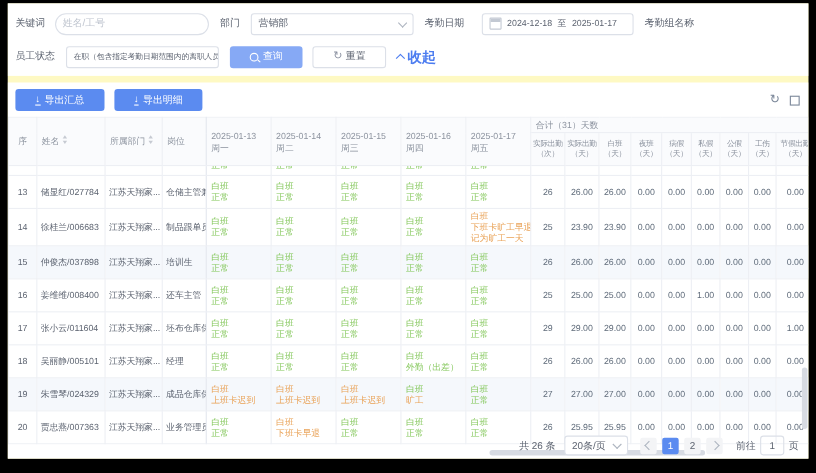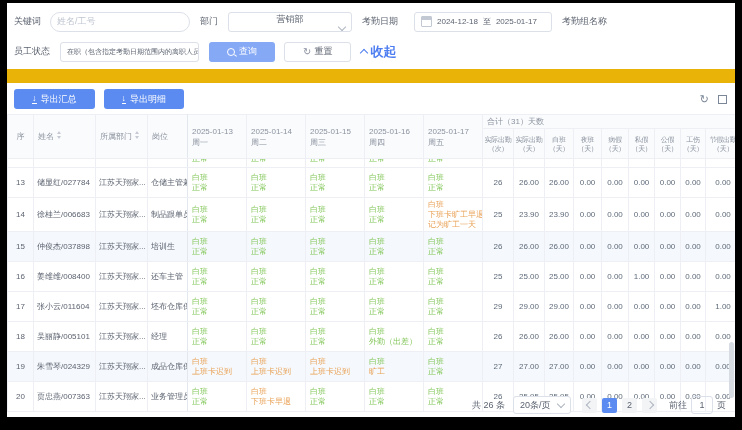--- a/index.html
+++ b/index.html
@@ -1,19 +1,19 @@
 <!DOCTYPE html>
 <html><head>
 <meta charset="utf-8">
 <style>
   html,body{margin:0;padding:0;}
   body{width:742px;height:430px;position:relative;background:#000;overflow:hidden;
        font-family:"Liberation Sans","DejaVu Sans",sans-serif;}
-  .screen{position:absolute;left:7px;top:3px;width:728px;height:414px;background:#eab308;
-          display:flex;flex-direction:column;overflow:hidden;gap:8px;}
+  .screen{position:absolute;left:7px;top:3px;width:728px;height:414px;background:#fef9c3;
+          display:flex;flex-direction:column;overflow:hidden;}
   
   .filter-card{background:#fff;padding:8px 8px 7px 7px;flex:0 0 auto;}
   .f-row{display:flex;align-items:center;height:21px;}
   .f-row + .f-row{margin-top:9px;}
   .f-label{font-size:9px;color:#5c6370;white-space:nowrap;margin-right:6px;flex:0 0 auto;}
   .box{height:20px;border:1px solid #dce0e8;border-radius:3px;background:#fff;display:flex;
        align-items:center;font-size:9px;color:#5c6370;padding:0 6px;box-sizing:border-box;
        white-space:nowrap;overflow:hidden;}
   .ph{color:#bfc5cf;}
   .chev{width:5px;height:5px;border-right:1px solid #aeb5c0;border-bottom:1px solid #aeb5c0;
@@ -95,21 +95,21 @@
 
 <div class="screen">
 
   <div class="filter-card">
     <div class="f-row">
       <span class="f-label" style="width:30px;">关键词</span>
       <div class="box" style="width:140px;border-radius:10px;">
         <span class="ph">姓名/工号</span>
       </div>
       <span class="f-label" style="width:22px;margin-left:10px;">部门</span>
-      <div class="box" style="width:124px;flex-direction:column;">
+      <div class="box" style="width:148px;">
         <span>营销部</span>
         <span class="chev"></span>
       </div>
       <span class="f-label" style="width:46px;margin-left:10px;">考勤日期</span>
       <div class="box" style="width:138px;font-size:8px;">
         <span class="cal-icon"></span>
         <span>2024-12-18</span>
         <span style="margin:0 5px;">至</span>
         <span>2025-01-17</span>
       </div>

